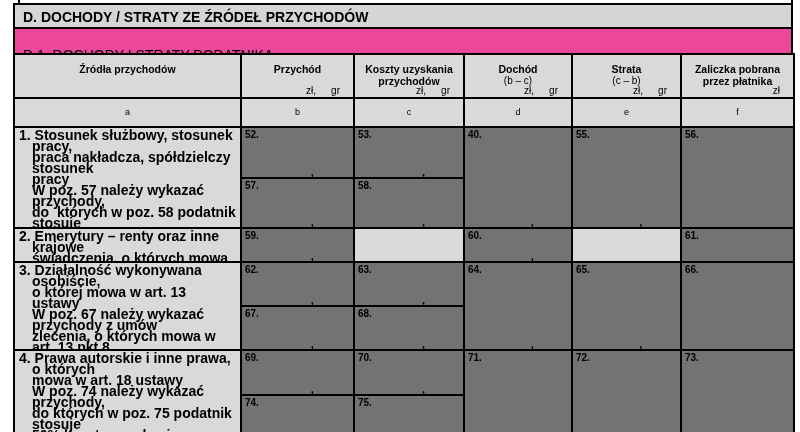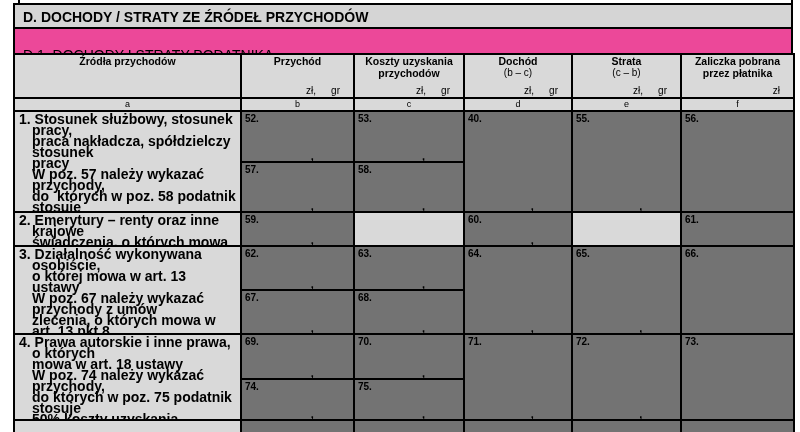--- a/index.html
+++ b/index.html
@@ -23,21 +23,21 @@
     white-space:nowrap; overflow:hidden;
   }
   .section-bar.sub {
     margin-top:-2px; background:#ec4899; font-weight:normal; height:28px; padding-top:18px;
   }
 
   table.grid {
     margin-top:-2px; border-collapse:collapse; table-layout:fixed;
     width:780px; border:2px solid #000;
   }
-  table.grid td, table.grid th { border:2px solid #000; padding:0; vertical-align:top; }
+  table.grid td, table.grid th { border:2px solid #000; padding:8px; vertical-align:top; }
 
   th.head {
     background:#d9d9d9; position:relative;
     font-size:10.5px; font-weight:bold; text-align:center;
     padding:4px 2px 0 2px; line-height:12px;
   }
   th.head .formula { font-weight:normal; font-size:10px; }
   .units {
     position:absolute; bottom:1px; right:13px;
     display:flex; gap:15px;

